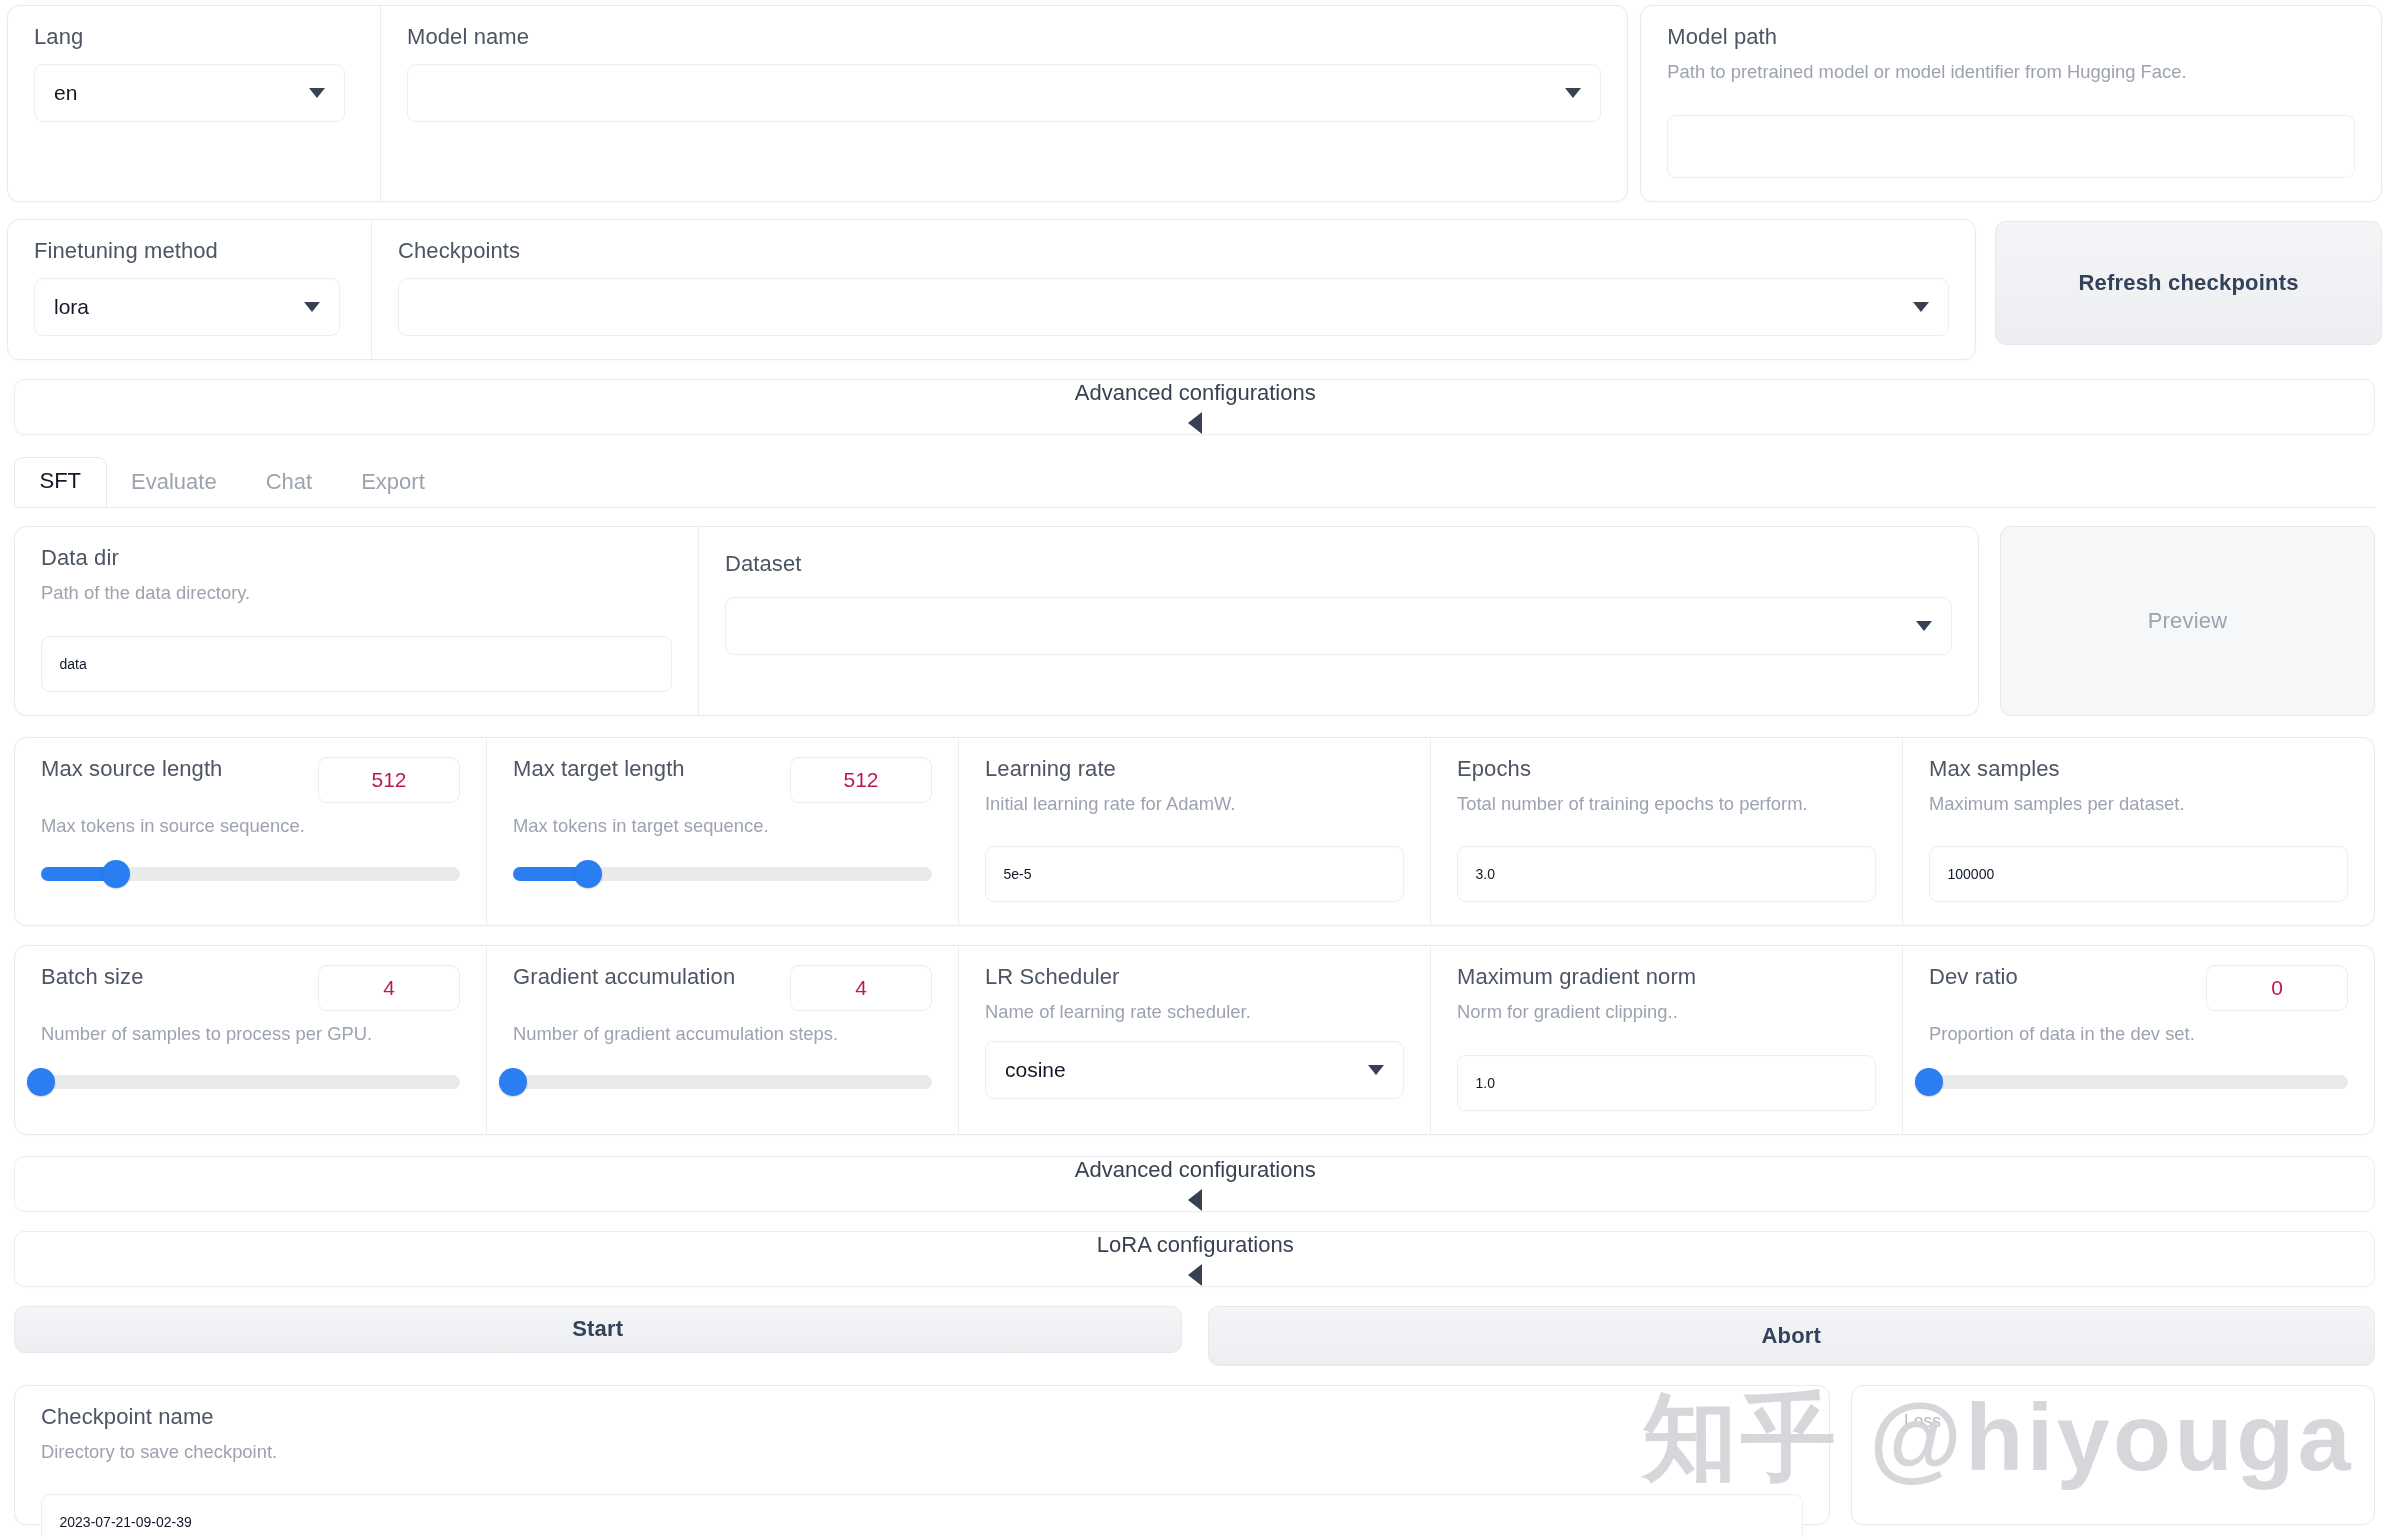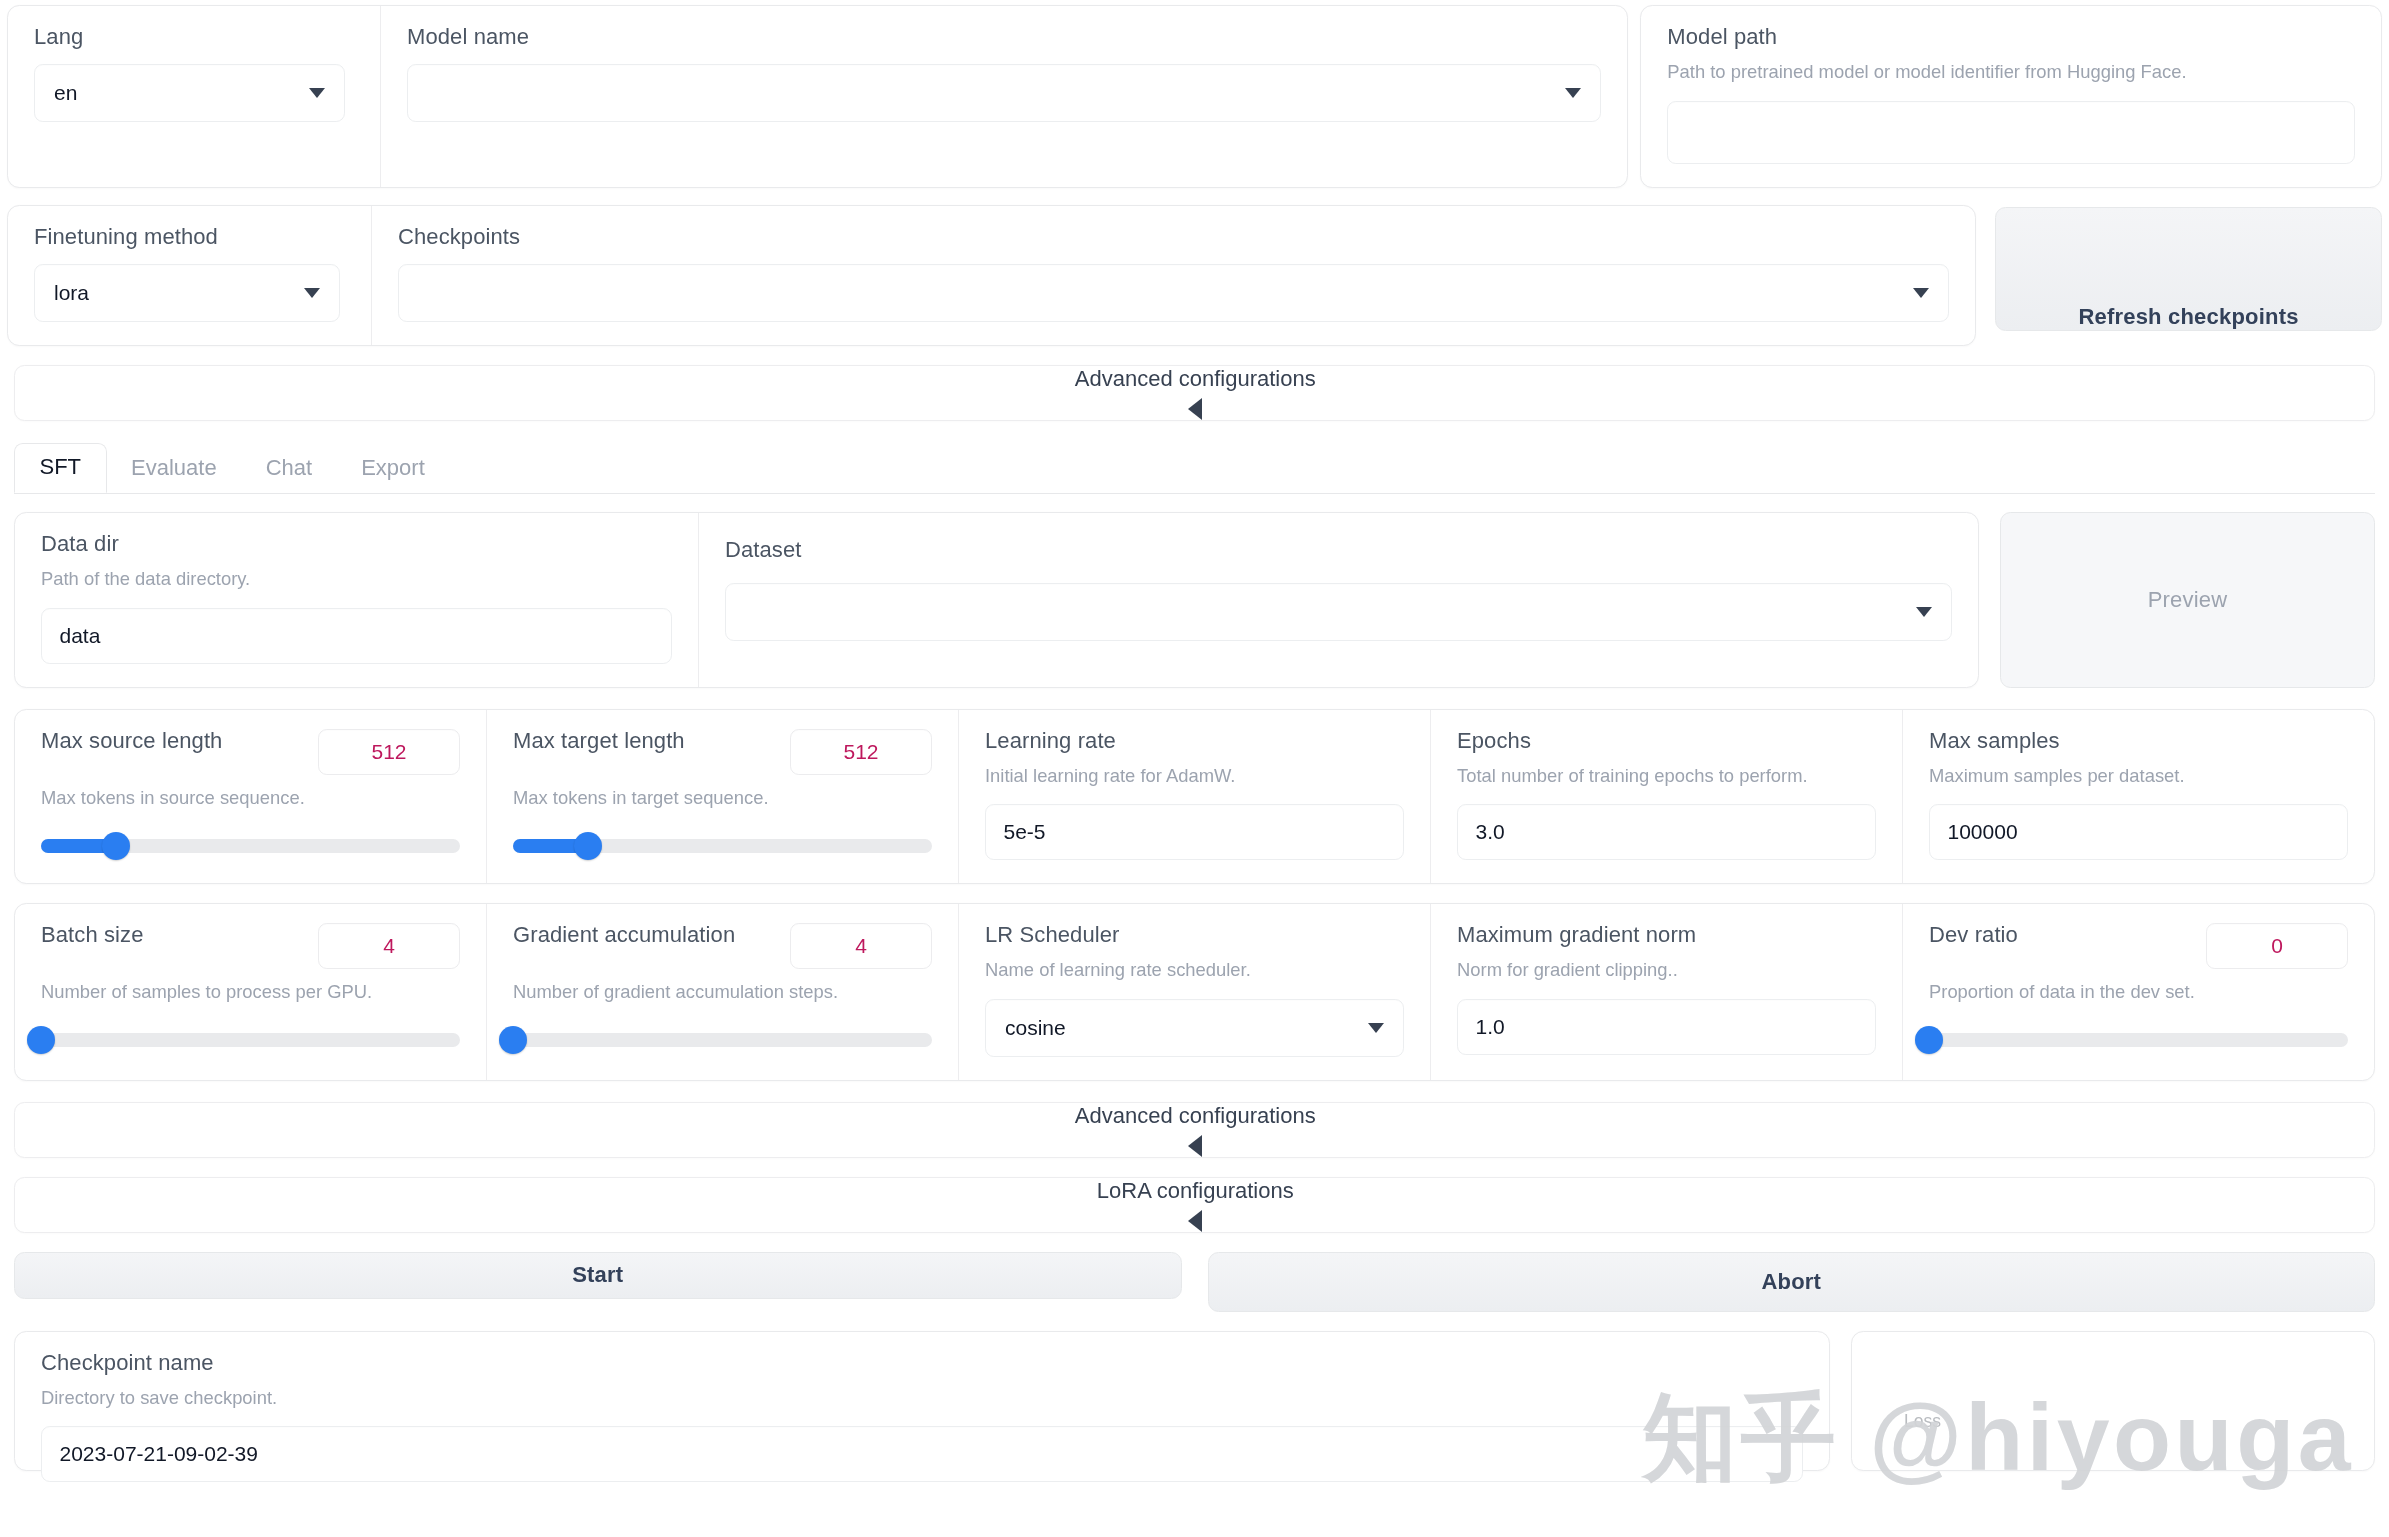--- a/index.html
+++ b/index.html
@@ -28,28 +28,28 @@
   .lbl {
     font-size:22px; color:#4b5563; font-weight:400;
     letter-spacing:0.1px; line-height:1.1;
   }
   .info {
     font-size:18.4px; color:#9ca3af; margin-top:9.6px; line-height:1.45;
   }
 
   
   .tbox {
-    margin-top:15px;
+    margin-top:29px;
     height:56px;
     border:0.9px solid #eceef0;
     border-radius:8.8px;
     background:#fff;
     display:flex; align-items:center;
     padding:0 17.5px;
-    font-size:21px; color:#111827;
+    font-size:14px; color:#111827;
     box-shadow:inset 0 0.9px 0.9px rgba(0,0,0,0.012);
   }
   .tbox.tall { height:63px; }
 
   .dropdown {
     margin-top:15px;
     height:58px;
     border:0.9px solid #eceef0;
     border-radius:8.8px;
     background:#fff;
@@ -193,21 +193,21 @@
       </div>
       <div class="cell" style="flex:1;">
         <div class="lbl">Checkpoints</div>
         <div class="dropdown">
           <span></span>
           <span class="caret"></span>
         </div>
       </div>
     </div>
 
-    <div class="btn" style="flex:1; margin-left:19px; margin-top:1.8px; margin-bottom:15px;align-items:flex-end;">
+    <div class="btn" style="flex:1; margin-left:19px; margin-top:1.8px; margin-bottom:15px;">
       <span>Refresh checkpoints</span>
     </div>
   </div>
 
   <div class="accordion" style="margin-top:19px;">
     <span>Advanced configurations</span>
     <span class="tri-left"></span>
   </div>
 
   <div class="tabs" style="margin-top:19px;">

